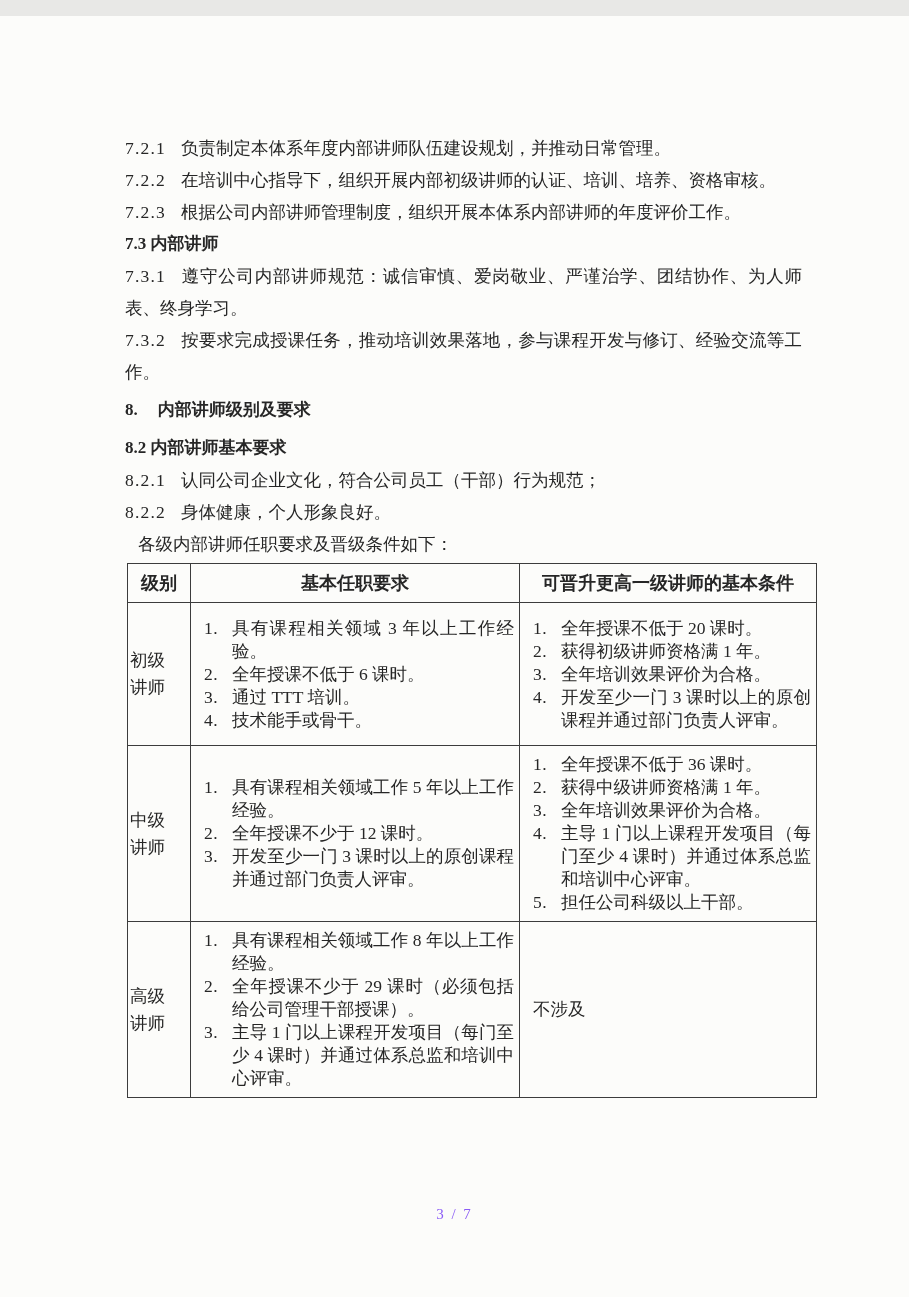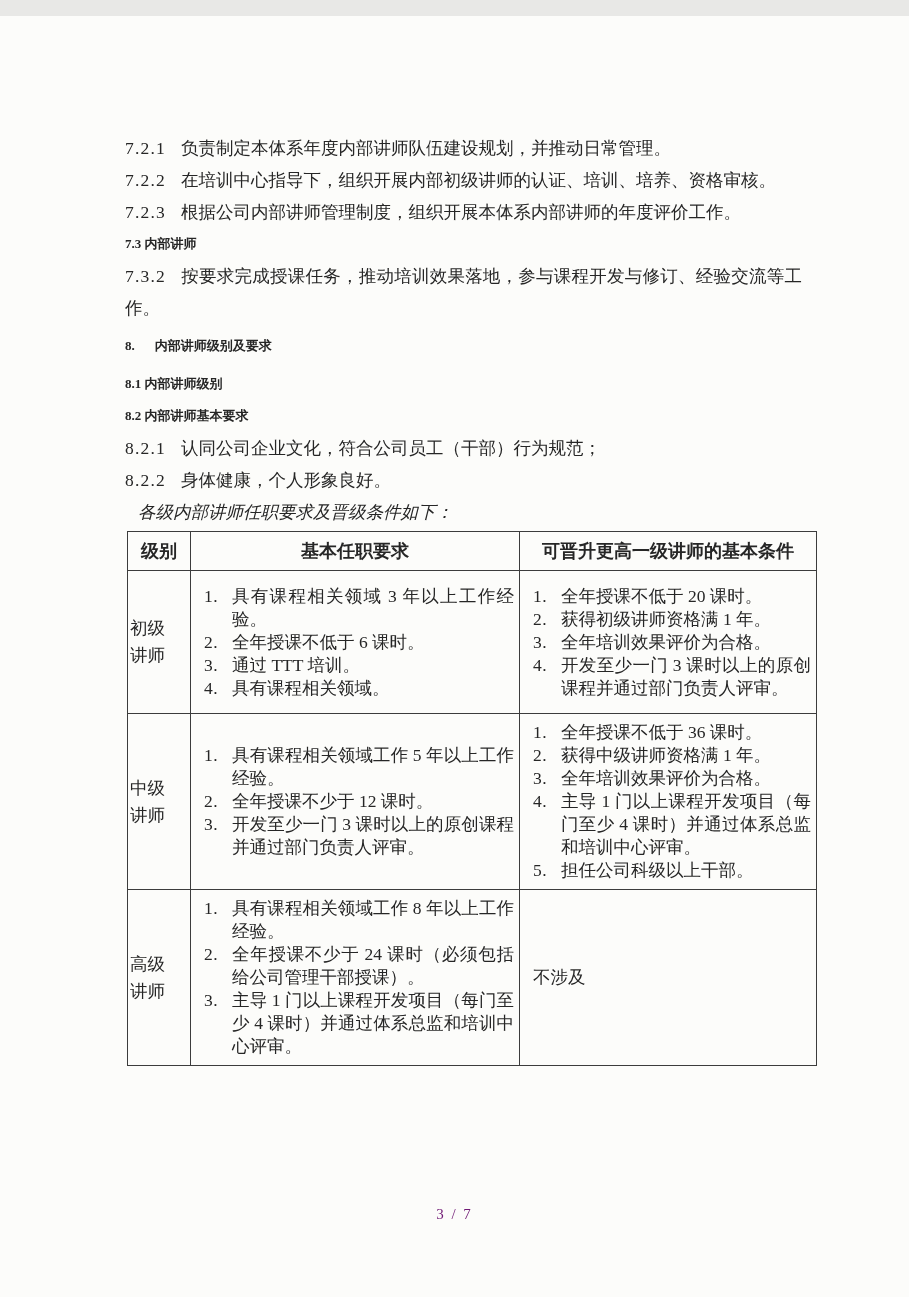--- a/index.html
+++ b/index.html
@@ -30,31 +30,31 @@
     text-align: justify;
     width: 677px;
   }
   .para .num {
     letter-spacing: 1.2px;
     margin-right: 15px;
   }
   .heading {
     margin: 0;
     font-weight: 700;
-    font-size: 13px;
+    font-size: 17px;
     line-height: 32px;
   }
   .heading-8 {
     margin-top: 6px;
     margin-bottom: 6px;
   }
   .heading-8 .num {
     margin-right: 20px;
   }
-  .indent-1 { padding-left: 13px; font-style: italic; }
+  .indent-1 { padding-left: 13px; }
   .indent-2 { padding-left: 26px; }
 
   
   table.tbl {
     border-collapse: collapse;
     table-layout: fixed;
     width: 689px;
     margin-left: 2px;
     margin-top: 3px;
     font-size: 17.5px;
@@ -100,43 +100,43 @@
     text-align: justify;
   }
   .footer {
     position: absolute;
     top: 1190px;
     left: 0;
     width: 100%;
     text-align: center;
     font-size: 15px;
     letter-spacing: 2px;
-    color: #701a75;
+    color: #8b5cf6;
   }
 </style>
 </head>
 <body>
 
 <div class="page">
   <div class="doc">
 
     <p class="para"><span class="num">7.2.1</span><span>负责制定本体系年度内部讲师队伍建设规划，并推动日常管理。</span></p>
 
     <p class="para"><span class="num">7.2.2</span><span>在培训中心指导下，组织开展内部初级讲师的认证、培训、培养、资格审核。</span></p>
 
     <p class="para"><span class="num">7.2.3</span><span>根据公司内部讲师管理制度，组织开展本体系内部讲师的年度评价工作。</span></p>
 
     <p class="heading">7.3 内部讲师</p>
 
+    <p class="para"><span class="num">7.3.1</span><span>遵守公司内部讲师规范：诚信审慎、爱岗敬业、严谨治学、团结协作、为人师表、终身学习。</span></p>
 
     <p class="para"><span class="num">7.3.2</span><span>按要求完成授课任务，推动培训效果落地，参与课程开发与修订、经验交流等工作。</span></p>
 
     <p class="heading heading-8"><span class="num">8.</span><span>内部讲师级别及要求</span></p>
 
-    <p class="heading">8.1 内部讲师级别</p>
 
 
     <p class="heading">8.2 内部讲师基本要求</p>
 
     <p class="para"><span class="num">8.2.1</span><span>认同公司企业文化，符合公司员工（干部）行为规范；</span></p>
 
     <p class="para"><span class="num">8.2.2</span><span>身体健康，个人形象良好。</span></p>
 
     <p class="para indent-1">各级内部讲师任职要求及晋级条件如下：</p>
 
@@ -165,21 +165,21 @@
             <div class="li">
                 <span class="li-n">2.</span>
                 <span class="li-t">全年授课不低于 6 课时。</span>
               </div>
             <div class="li">
                 <span class="li-n">3.</span>
                 <span class="li-t">通过 TTT 培训。</span>
               </div>
             <div class="li">
                 <span class="li-n">4.</span>
-                <span class="li-t">具有课程相关领域。</span>
+                <span class="li-t">技术能手或骨干。</span>
               </div>
           </td>
           <td class="cell-list">
             <div class="li">
                 <span class="li-n">1.</span>
                 <span class="li-t">全年授课不低于 20 课时。</span>
               </div>
             <div class="li">
                 <span class="li-n">2.</span>
                 <span class="li-t">获得初级讲师资格满 1 年。</span>
@@ -237,21 +237,21 @@
         <tr class="row-senior">
           <td class="lvl">高级
 讲师</td>
           <td class="cell-list">
             <div class="li">
                 <span class="li-n">1.</span>
                 <span class="li-t">具有课程相关领域工作 8 年以上工作经验。</span>
               </div>
             <div class="li">
                 <span class="li-n">2.</span>
-                <span class="li-t">全年授课不少于 24 课时（必须包括给公司管理干部授课）。</span>
+                <span class="li-t">全年授课不少于 29 课时（必须包括给公司管理干部授课）。</span>
               </div>
             <div class="li">
                 <span class="li-n">3.</span>
                 <span class="li-t">主导 1 门以上课程开发项目（每门至少 4 课时）并通过体系总监和培训中心评审。</span>
               </div>
           </td>
           <td class="na-cell"><span>不涉及</span></td>
         </tr>
       </tbody>
     </table>

